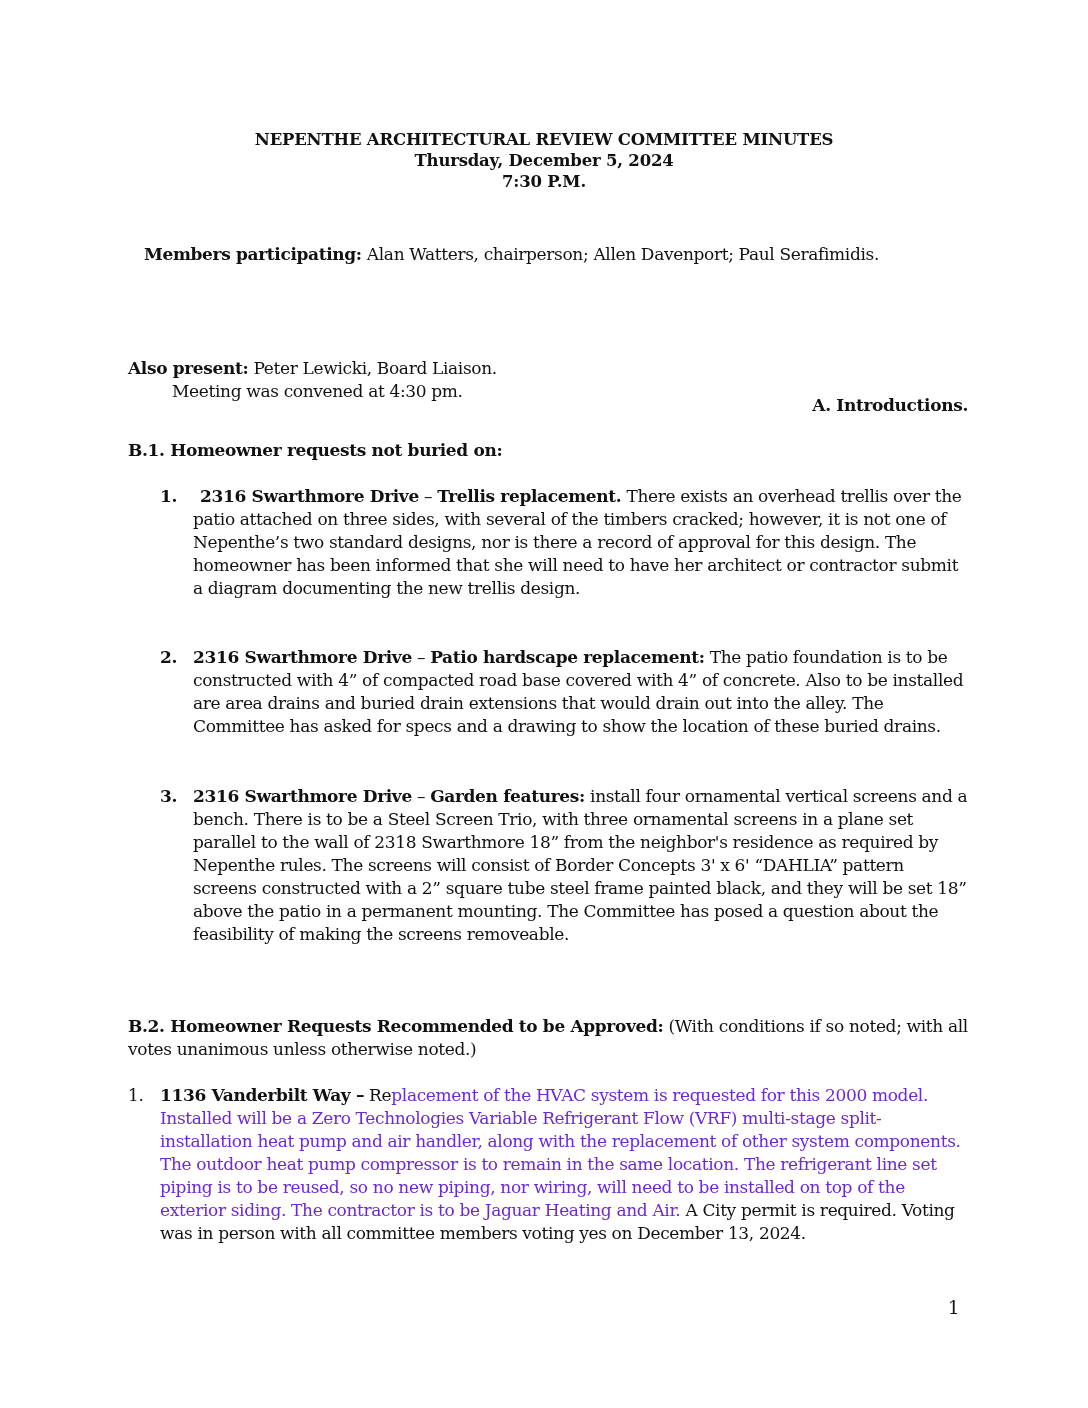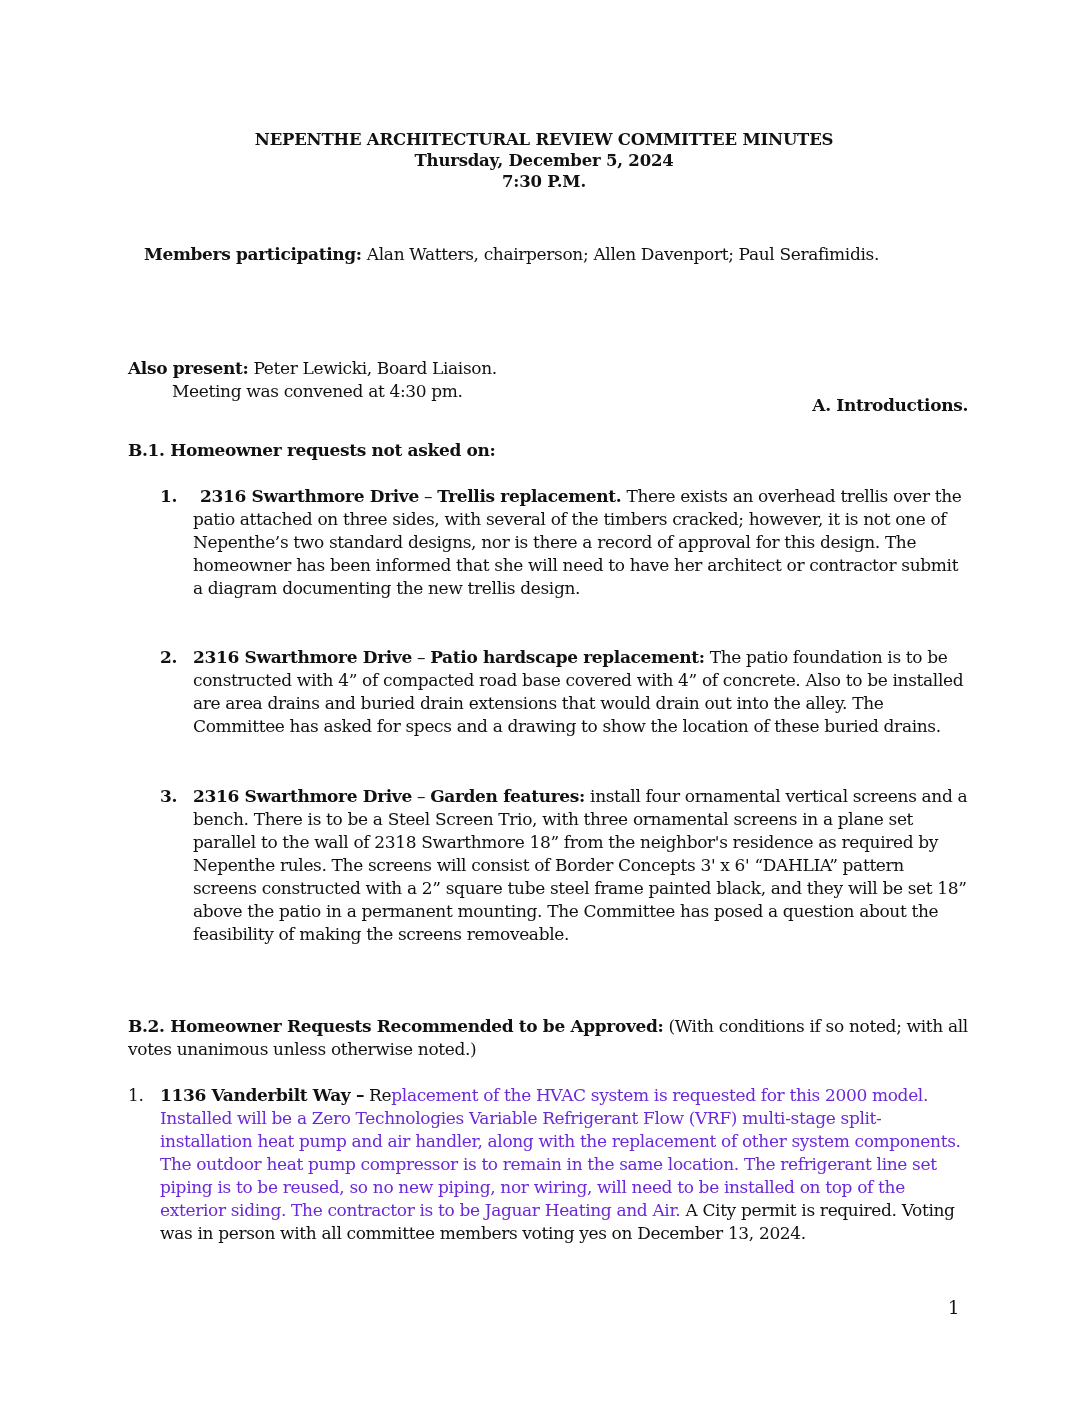--- a/index.html
+++ b/index.html
@@ -56,21 +56,21 @@
   </div>
 
   <div class="para" style="top:313px;margin-top:44px;">
     <b>Also present:</b><span> Peter Lewicki, Board Liaison.</span>
   </div>
 
   <div class="para" style="top:380px;margin-left:44px;">Meeting was convened at 4:30 pm.</div>
 
   <div class="para heading" style="top:394px;text-align:right;">A. Introductions.</div>
 
-  <div class="para heading" style="top:439px;">B.1. Homeowner requests not asked on:</div>
+  <div class="para heading" style="top:439px;">B.1. Homeowner requests not buried on:</div>
 
   <div class="item" style="top:485px;">
     <span class="num">1.</span>
     <div class="body">
       <b style="margin-left:7px;">2316 Swarthmore Drive</b><span> – </span><b>Trellis replacement.</b><span>  There exists an overhead trellis over the patio attached on three sides, with several of the timbers cracked; however, it is not one of Nepenthe’s two standard designs, nor is there a record of approval for this design.  The homeowner has been informed that she will need to have her architect or contractor submit a diagram documenting the new trellis design.</span>
     </div>
   </div>
 
   <div class="item" style="top:646px;">
     <span class="num">2.</span>

